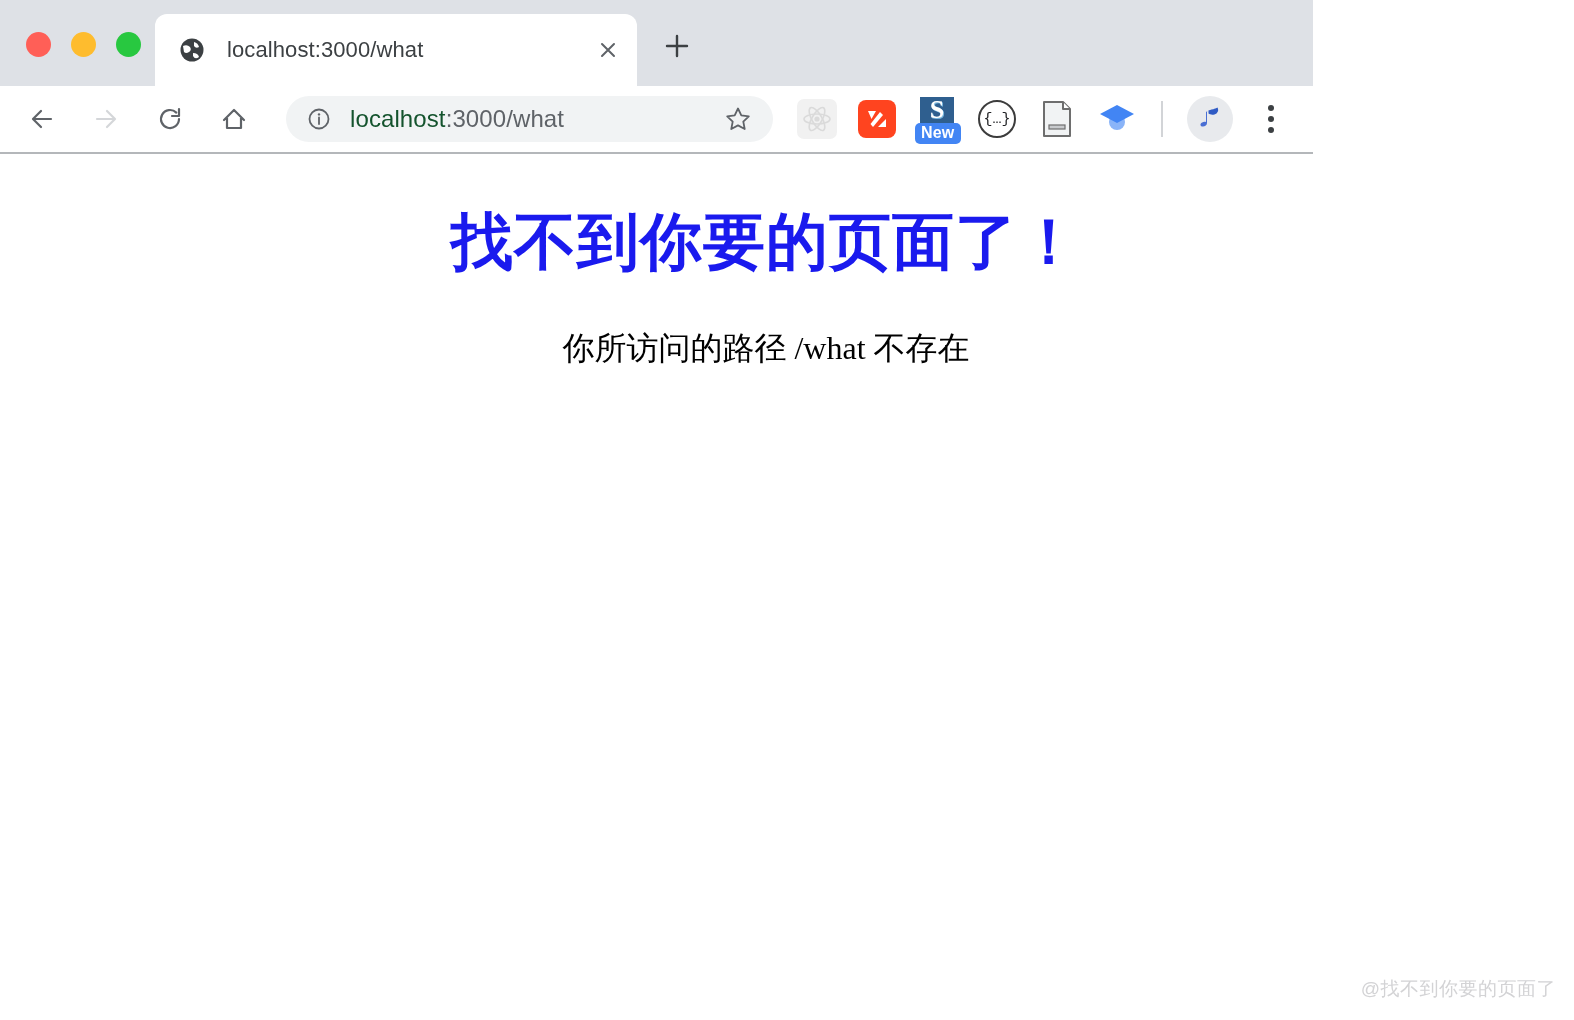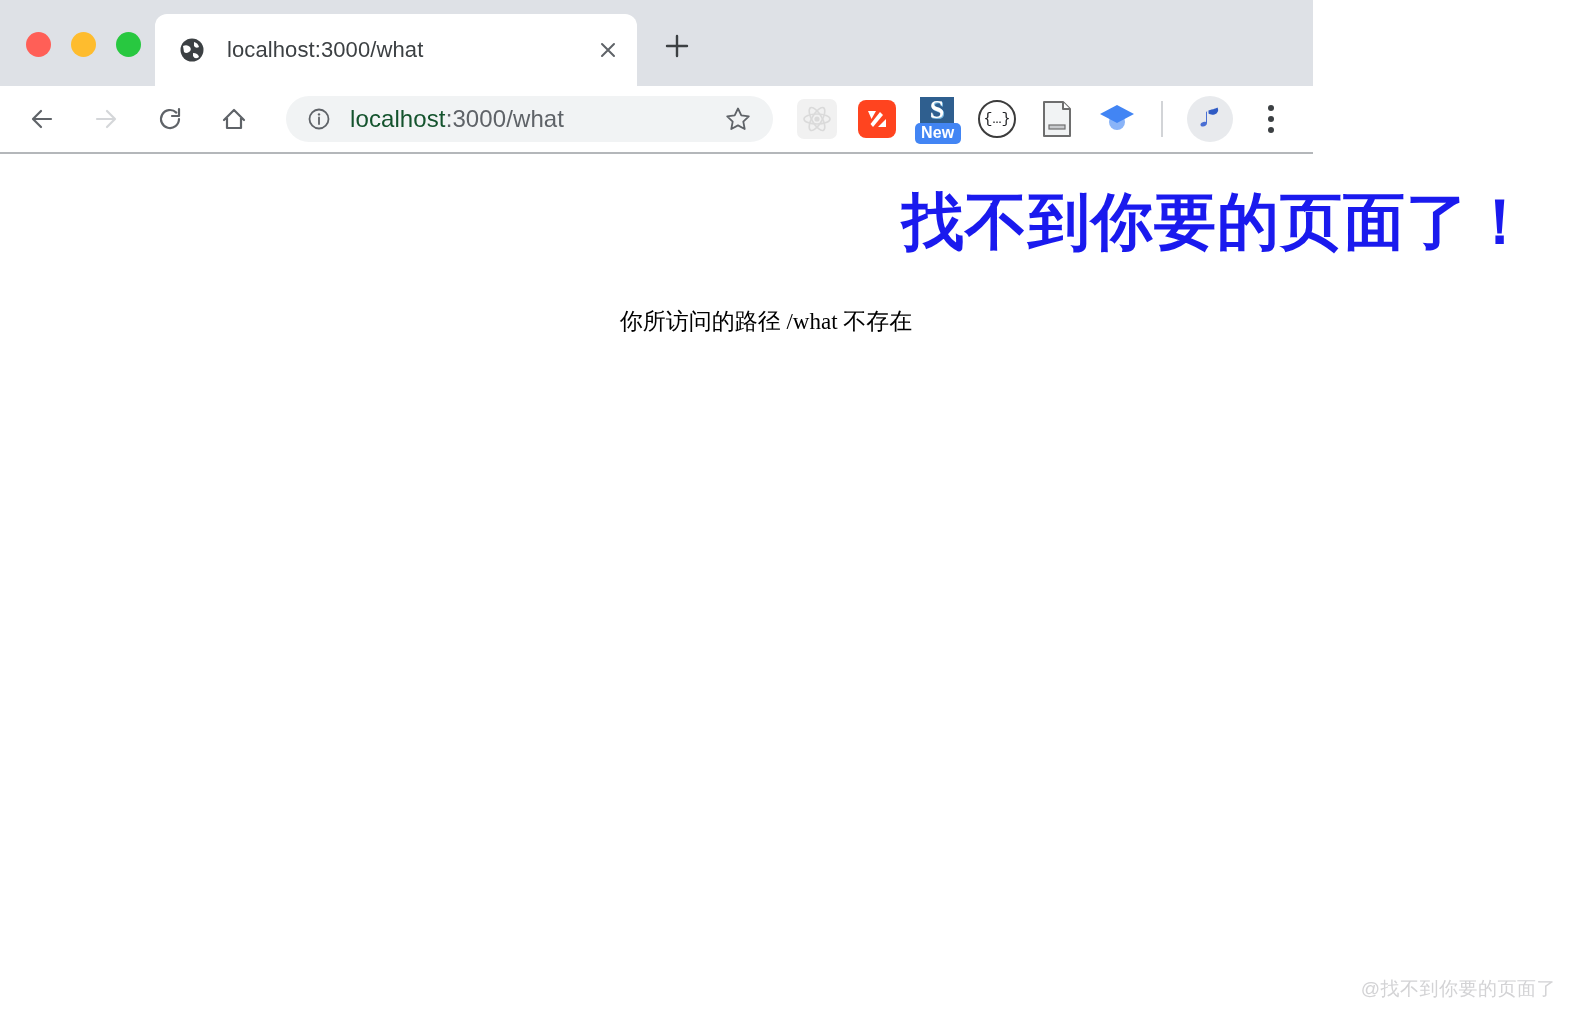--- a/index.html
+++ b/index.html
@@ -214,38 +214,38 @@
   
   .viewport {
     position: absolute;
     left: 0; top: 156px;
     width: 1574px;
     height: 864px;
     background: #ffffff;
     overflow: hidden;
   }
   .page-heading {
-    margin-top: 28px;
-    text-align: right;
+    margin-top: 48px;
+    text-align: center;
     padding-right: 42px;
     color: #1a1aee;
     font-family: "Liberation Serif", "DejaVu Serif", serif;
     font-weight: 700;
     font-size: 62px;
     line-height: 1.25;
     letter-spacing: 1px;
   }
   .page-sub {
     margin-top: 44px;
     text-align: center;
     padding-right: 42px;
     color: #000000;
     font-family: "Liberation Serif", "DejaVu Serif", serif;
     font-weight: 400;
-    font-size: 23px;
+    font-size: 32px;
     line-height: 1.4;
   }
   .watermark {
     position: absolute;
     right: 18px;
     bottom: 18px;
     color: #d3d3d5;
     font-size: 19px;
     font-family: "Liberation Sans", sans-serif;
     letter-spacing: 0.5px;

